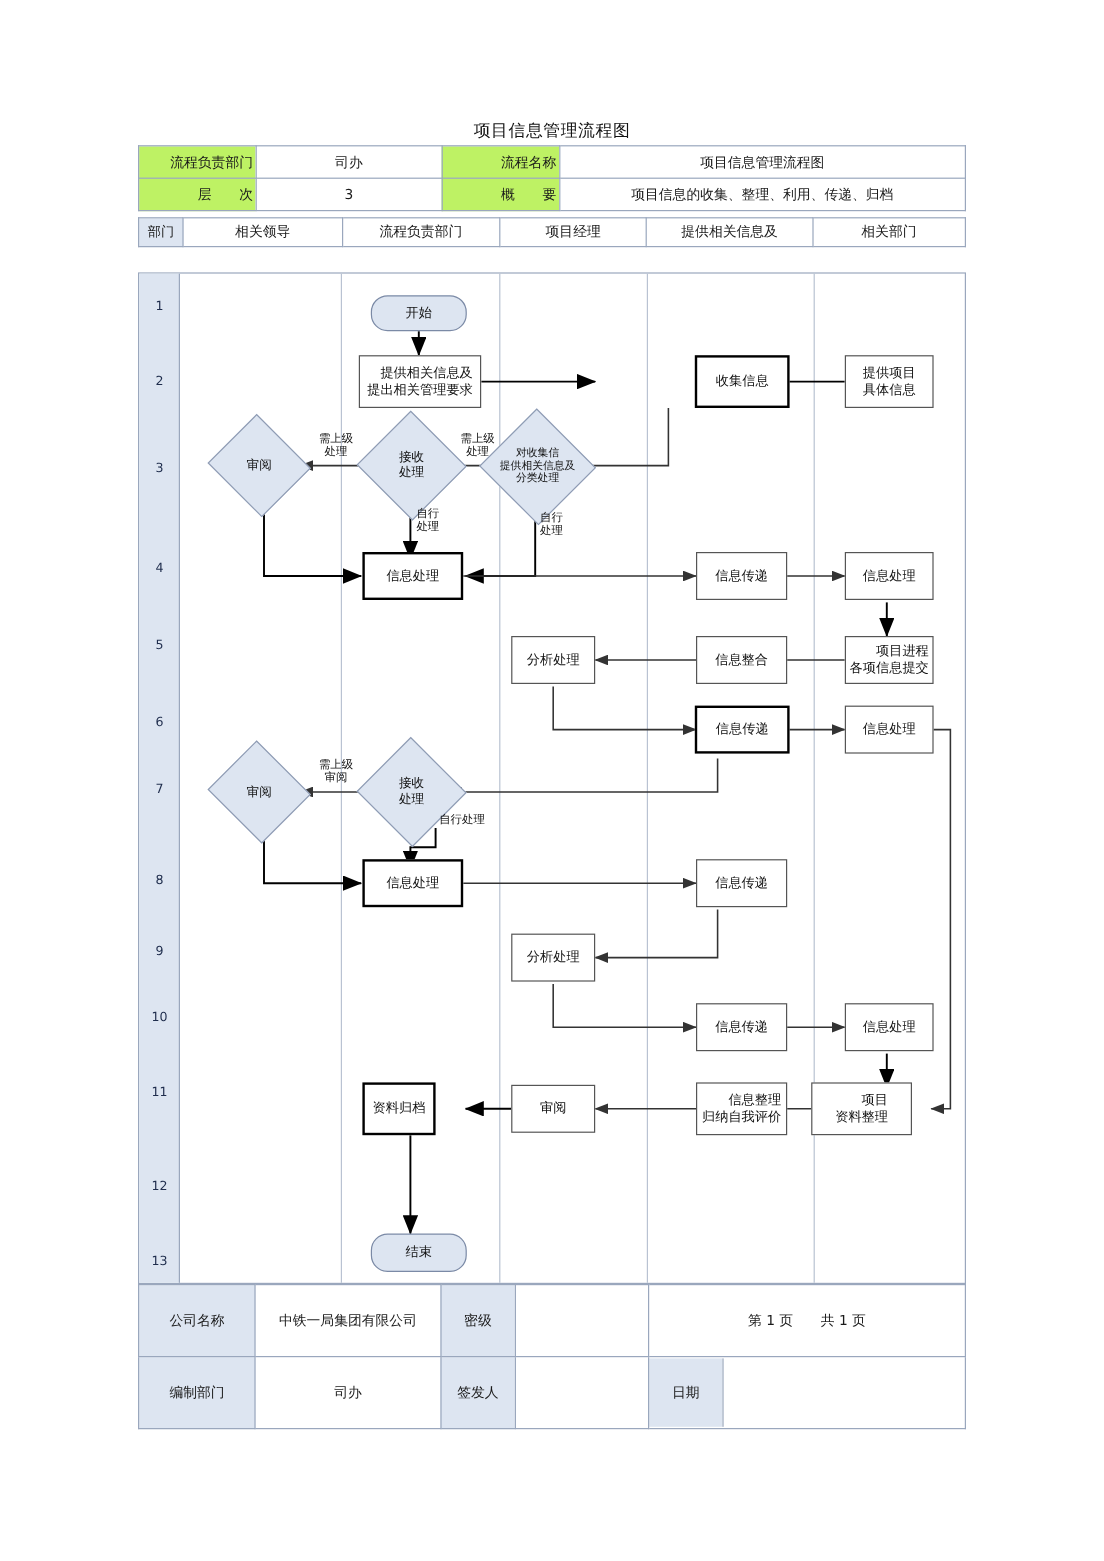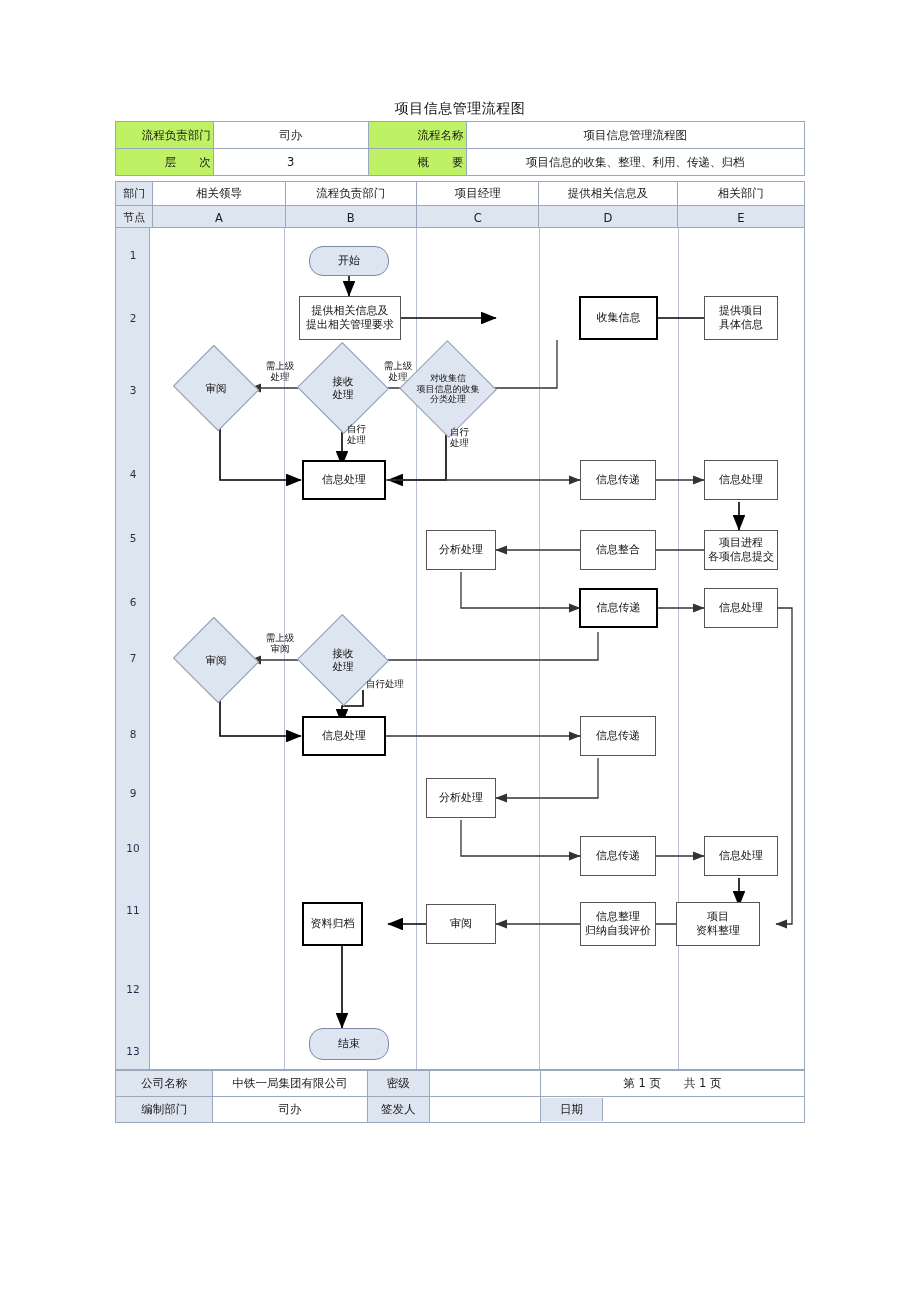--- a/index.html
+++ b/index.html
@@ -32,21 +32,21 @@
   
   .body{position:absolute;left:115px;top:227px;width:690px;height:843px;
         border:1px solid #9aa7bd;box-sizing:border-box;background:#fff;}
   .nodecol{position:absolute;left:0;top:0;width:34px;height:841px;background:#dde5f1;
            border-right:1px solid #9aa7bd;box-sizing:border-box;}
   .rownum{position:absolute;left:0;width:34px;text-align:center;font-size:10.5px;color:#1f2d4d;}
   .vline{position:absolute;top:0;width:0;height:841px;border-left:1px solid #b9c2d2;}
 
   
   .shape{position:absolute;box-sizing:border-box;display:flex;align-items:center;
-         justify-content:center;text-align:center;font-size:11px;line-height:1.25;
+         justify-content:center;text-align:right;font-size:11px;line-height:1.25;
          color:#111;background:#ffffff;}
   .rect{border:1px solid #555;}
   .rect.bold{border:2.5px solid #000;}
   .term{border:1px solid #7b8aa6;background:#dde5f1;border-radius:14px;font-size:11px;}
   .diamond-wrap{position:absolute;}
   .diamond-wrap .dia{
     position:absolute;left:0;top:0;width:100%;height:100%;
     background:#dde5f1;border:1px solid #8e9bb3;
     transform:rotate(45deg);box-sizing:border-box;
   }
@@ -57,21 +57,21 @@
   }
   .diamond-wrap.big .dtxt{font-size:9px;line-height:1.15;}
 
   .edgelabel{position:absolute;font-size:9.5px;line-height:1.2;color:#111;text-align:center;}
 
   svg.wires{position:absolute;left:0;top:0;width:690px;height:843px;overflow:visible;}
 
   
   .ftr{position:absolute;left:115px;top:1070px;width:690px;border-collapse:collapse;}
   .ftr td{border:1px solid #9aa7bd;height:25px;font-size:11.5px;text-align:center;
-          color:#1a1a1a;background:#ffffff;padding:0 3px;}
+          color:#1a1a1a;background:#ffffff;padding:17px 3px;}
   .ftr td.lbl{background:#dde5f1;}
 </style>
 </head>
 <body>
 
 <div id="root">
 
   <div class="doc-title">项目信息管理流程图</div>
 
   <table class="hdr">
@@ -93,28 +93,20 @@
 
   <table class="colhdr">
     <tbody>
         <tr class="depts">
       <td class="tiny">部门</td>
       <td style="width:133px">相关领导</td>
       <td style="width:132px">流程负责部门</td>
       <td style="width:123px">项目经理</td>
       <td style="width:139px">提供相关信息及</td>
       <td style="width:128px">相关部门</td>
-    </tr>
-    <tr class="nodes">
-      <td class="tiny">节点</td>
-      <td>A</td>
-      <td>B</td>
-      <td>C</td>
-      <td>D</td>
-      <td>E</td>
     </tr>
   </tbody>
     </table>
 
   <div class="body">
 
     <div class="nodecol"></div>
 
     <div class="rownum" style="top:21px">1</div>
     <div class="rownum" style="top:84px">2</div>
@@ -225,21 +217,21 @@
       <div class="dtxt" style="white-space:pre-line">审阅</div>
     </div>
     <div class="diamond-wrap" style="left:194px;top:128px;width:66px;height:64px">
       <div class="dia"></div>
       <div class="dtxt" style="white-space:pre-line">接收
 处理</div>
     </div>
     <div class="diamond-wrap big" style="left:297px;top:127px;width:70px;height:68px">
       <div class="dia"></div>
       <div class="dtxt" style="white-space:pre-line">对收集信
-项目信息的收集
+提供相关信息及
 分类处理</div>
     </div>
 
     <div class="shape rect bold" style="left:186px;top:232px;width:84px;height:40px">信息处理</div>
     <div class="shape rect" style="left:464px;top:232px;width:76px;height:40px">信息传递</div>
     <div class="shape rect" style="left:588px;top:232px;width:74px;height:40px">信息处理</div>
 
     <div class="shape rect" style="left:310px;top:302px;width:70px;height:40px">分析处理</div>
     <div class="shape rect" style="left:464px;top:302px;width:76px;height:40px">信息整合</div>
     <div class="shape rect" style="left:588px;top:302px;width:74px;height:40px">

